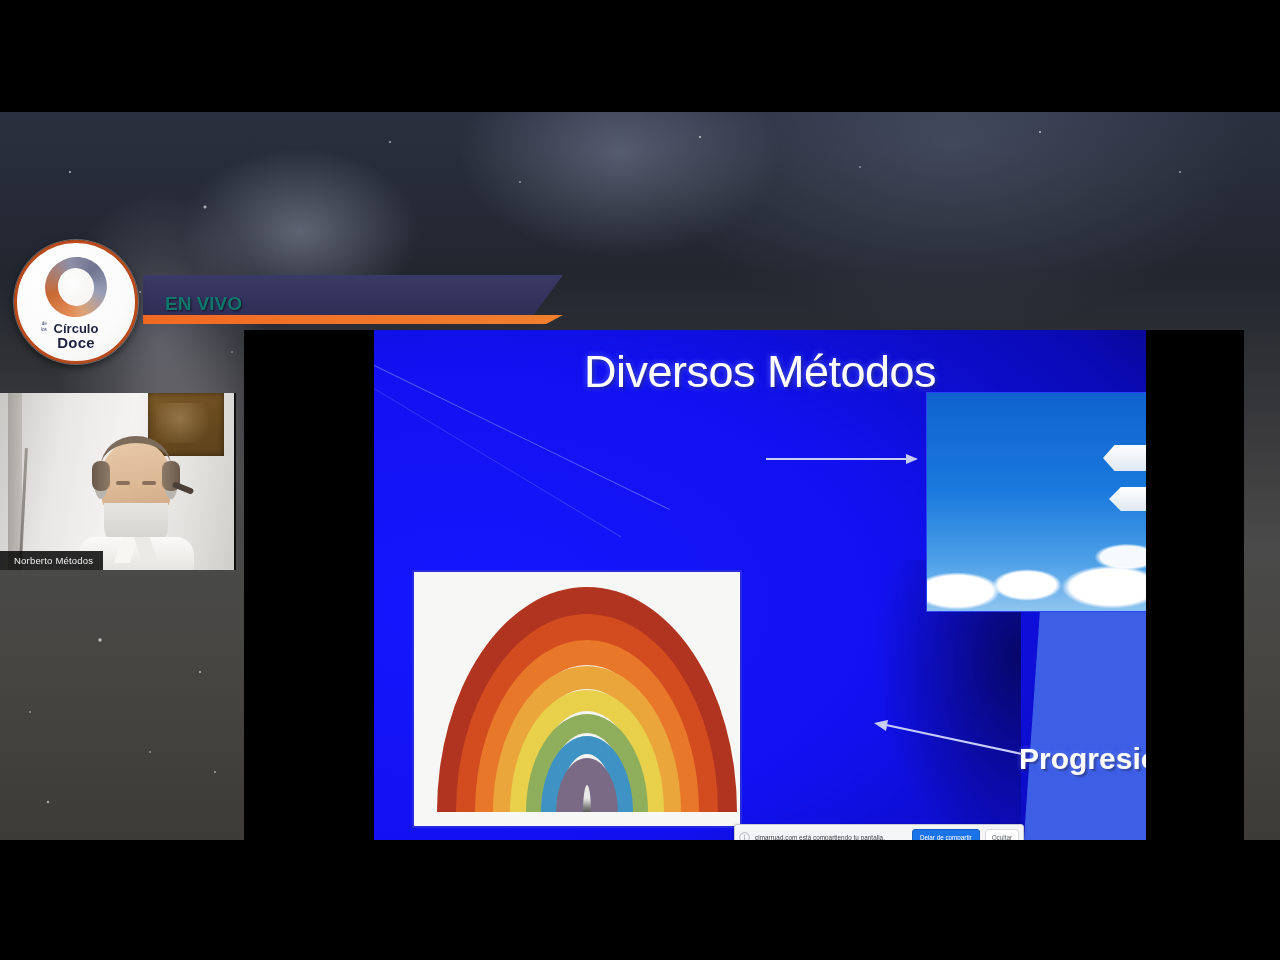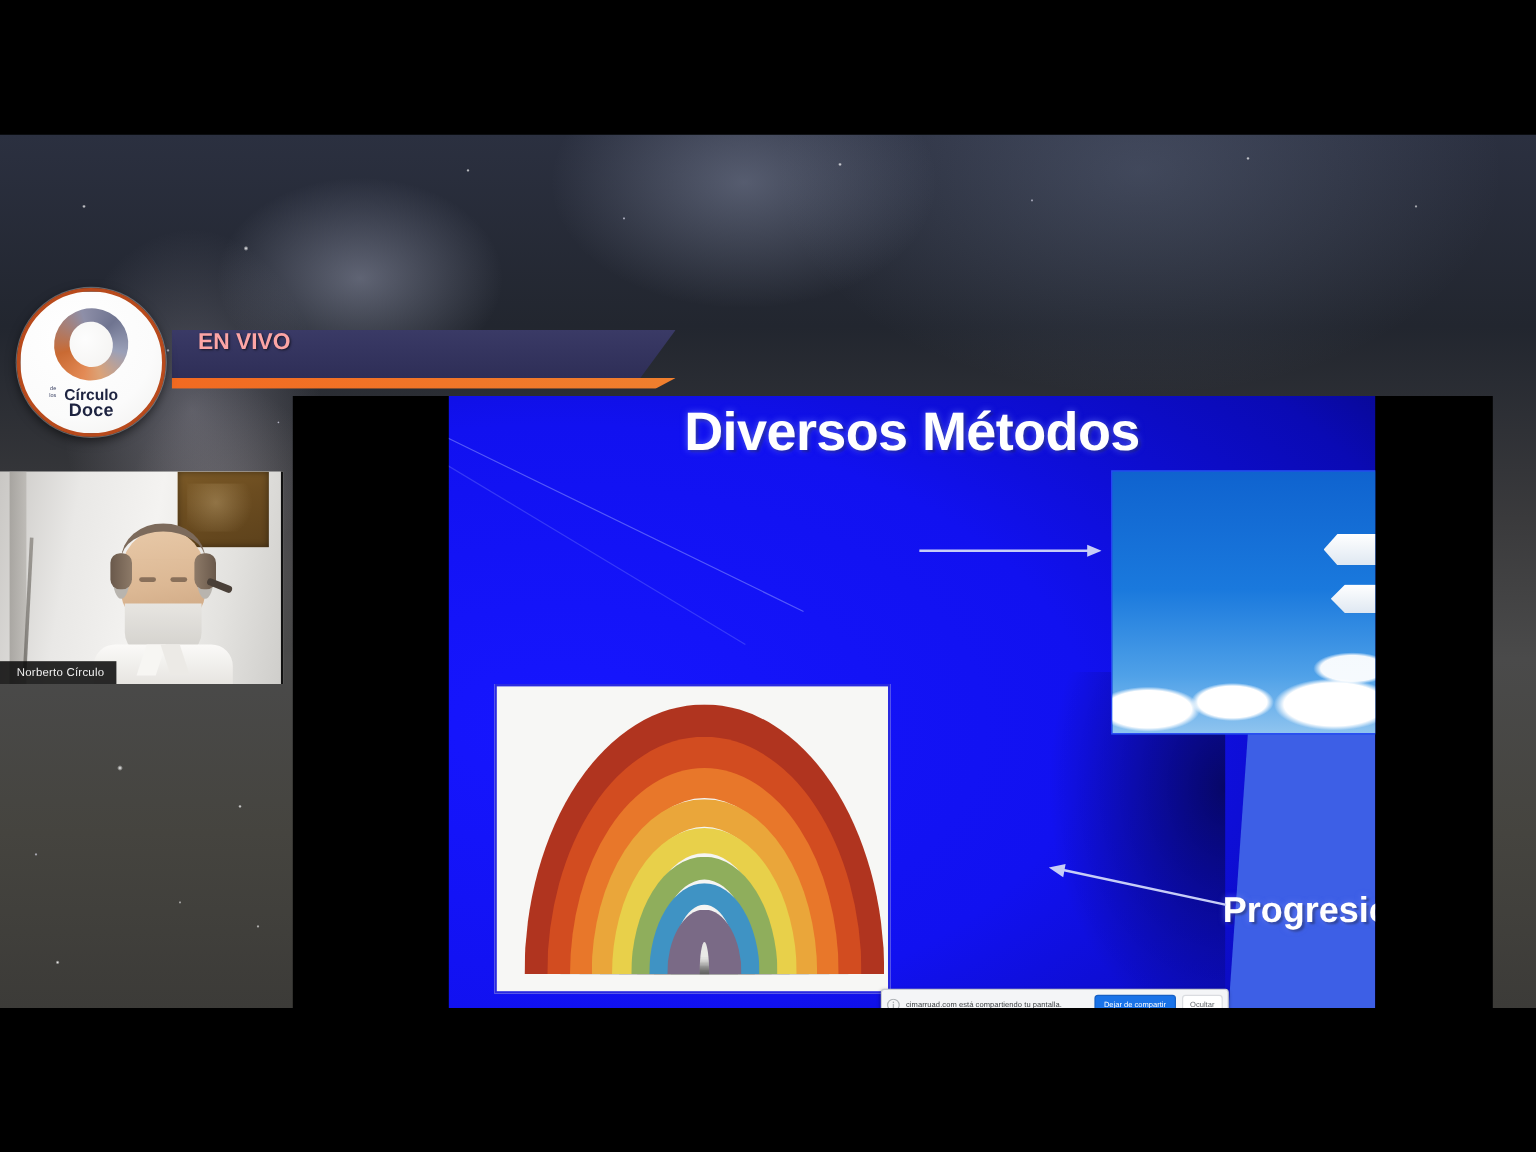--- a/index.html
+++ b/index.html
@@ -116,22 +116,22 @@
   }
 
   
   #slide{
     position:absolute; left:130px; top:0; width:772px; height:550px;
     background:radial-gradient(ellipse 150% 120% at 12% 50%, #1616ff 0%, #1111f0 38%, #0a0ab4 66%, #05055c 86%, #020229 100%);
     overflow:hidden;
   }
   .slide-streak{ position:absolute; background:rgba(150,160,255,.5); height:1px; transform-origin:left center; }
   #slide-title{
-    position:absolute; left:0; top:4px; width:772px; text-align:center;
-    color:#ffffff; font-size:45px; font-weight:bold; letter-spacing:-.5px;
+    position:absolute; left:0; top:16px; width:772px; text-align:center;
+    color:#ffffff; font-size:45px; font-weight:normal; letter-spacing:-.5px;
     text-shadow:0 0 6px rgba(120,140,255,.65), 2px 2px 2px rgba(0,0,0,.35);
   }
   #label-direcciones{
     position:absolute; left:168px; top:102px; color:#fff; font-size:30px; font-weight:bold;
     text-shadow:0 0 5px rgba(120,140,255,.6), 2px 2px 2px rgba(0,0,0,.4);
   }
   #label-progresiones{
     position:absolute; left:645px; top:412px; color:#fff; font-size:30px; font-weight:bold;
     text-shadow:0 0 5px rgba(120,140,255,.6), 2px 2px 2px rgba(0,0,0,.4);
   }
@@ -204,22 +204,22 @@
   #envivo-bg{
     position:absolute; inset:0; background:linear-gradient(180deg,#3a3a66 0%, #2e2e57 100%);
     clip-path:polygon(0% 0%, 100% 0%, 93% 100%, 0% 100%);
   }
   #envivo-accent{
     position:absolute; left:0; top:40px; width:420px; height:9px;
     background:linear-gradient(90deg,#f26a21,#f07f2e);
     clip-path:polygon(0% 0%, 100% 0%, 96% 100%, 0% 100%);
   }
   #envivo-text{
-    position:absolute; left:22px; top:0; height:40px; display:flex; align-items:flex-start;
-    color:#fca5a5; font-size:19px; white-space:nowrap;
+    position:absolute; left:22px; top:0; height:40px; display:flex; align-items:flex-end;
+    color:#0f766e; font-size:19px; white-space:nowrap;
     text-shadow:1px 1px 2px rgba(0,0,0,.6);
   }
   #envivo-strong{ font-weight:bold; margin-right:6px; }
 
   
   #logo{
     position:absolute; left:14px; top:128px; width:124px; height:124px; z-index:40;
     border-radius:50%;
     background:radial-gradient(circle at 38% 32%, #ffffff 0%, #fbfbfb 62%, #efeeec 100%);
     border:3px solid #b84a1c;
@@ -325,21 +325,21 @@
         <div class="p-hp-l"></div>
         <div class="p-hp-r"></div>
         <div class="p-mic"></div>
         <div class="p-eye-l"></div>
         <div class="p-eye-r"></div>
         <div class="p-beard"></div>
         <div class="p-body"></div>
         <div class="p-collar-l"></div>
         <div class="p-collar-r"></div>
       </div>
-      <div id="webcam-name">Norberto Círculo</div>
+      <div id="webcam-name">Norberto Métodos</div>
     </div>
 
     <div id="envivo">
       <div id="envivo-bg"></div>
       <div id="envivo-text">
         <span id="envivo-strong">EN VIVO</span>
       </div>
       <div id="envivo-accent"></div>
     </div>
 

